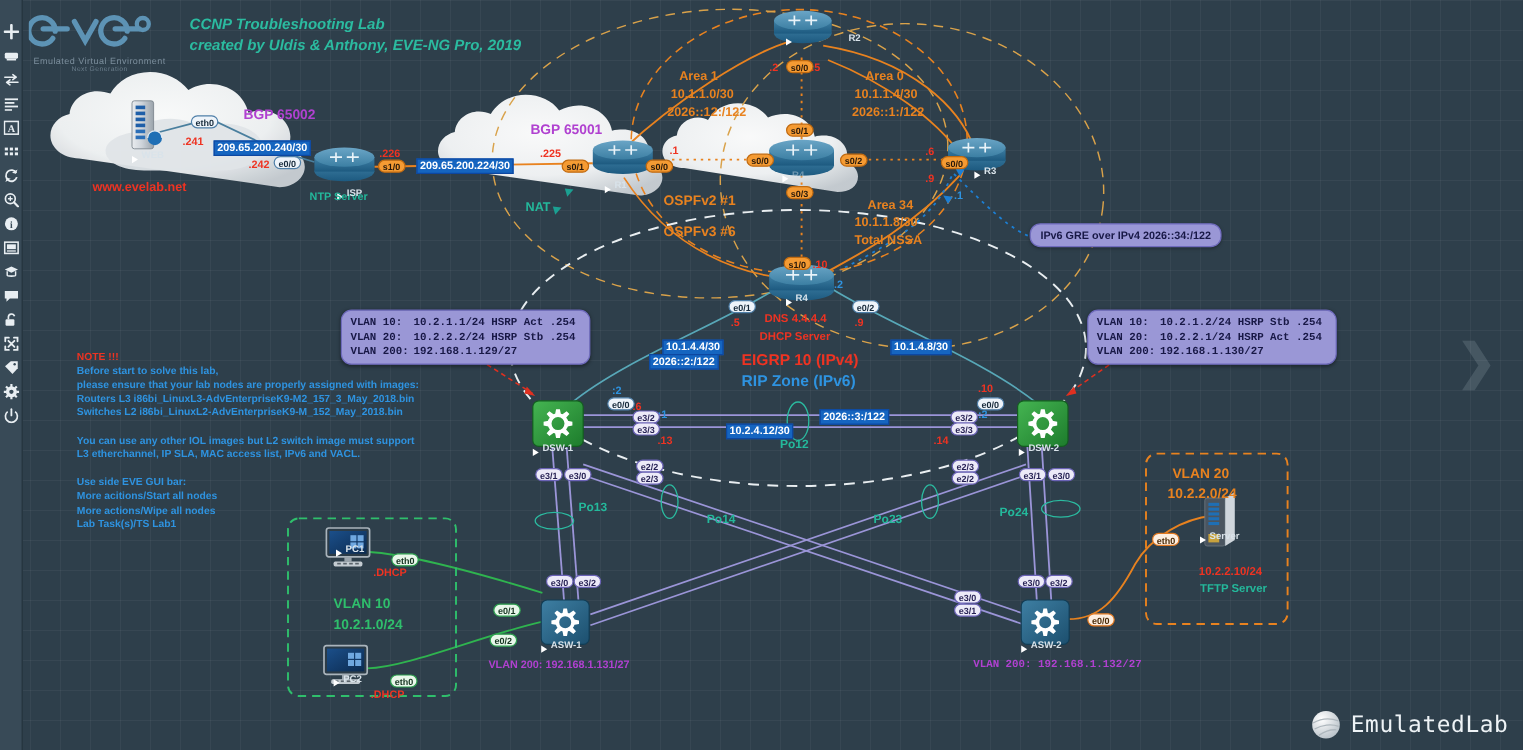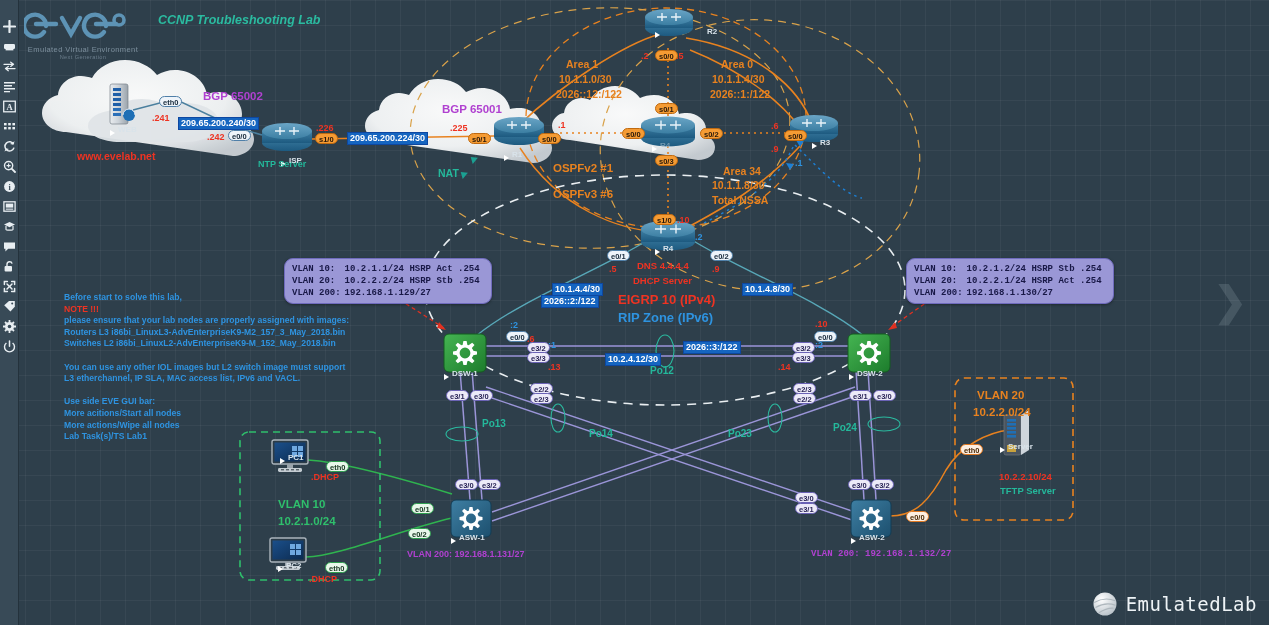--- a/index.html
+++ b/index.html
@@ -595,20 +595,21 @@
         <path d="M82 20a11 11 0 1 0-2 6"></path>
         <path d="M72 18h20"></path>
       </g>
       <circle cx="95" cy="14" r="5" fill="none" stroke="#5d93b5" stroke-width="3.6"></circle>
     </svg>
     <div class="sub1">Emulated Virtual Environment</div>
     <div class="sub2">Next Generation</div>
   </div>
 
   <div class="lbl t-title" style="left:158px; top:13px;">CCNP Troubleshooting Lab</div>
+  <div class="lbl t-title" style="left:158px; top:31px;">created by Uldis &amp; Anthony, EVE-NG Pro, 2019</div>
 
   <div class="lbl t-mag" style="left:203px; top:90px; font-size:11.5px;">BGP  65002</div>
   <div class="lbl t-mag" style="left:442px; top:103px; font-size:11.5px;">BGP  65001</div>
   <div class="lbl t-red" style="left:77px; top:150px; font-size:10.5px;">www.evelab.net</div>
   <div class="lbl t-teal" style="left:258px; top:159px; font-size:9px;">NTP Server</div>
   <div class="lbl t-teal" style="left:438px; top:167px; font-size:10.5px;">NAT</div>
 
   <div class="lbl t-orange" style="left:553px; top:162px; font-size:11.5px;">OSPFv2 #1</div>
   <div class="lbl t-orange" style="left:553px; top:188px; font-size:11.5px;">OSPFv3 #6</div>
 
@@ -765,24 +766,27 @@
           <td>10.2.2.1/24 HSRP Act .254</td>
           </tr>
       <tr>
             <td>VLAN 200:</td>
           <td>192.168.1.130/27</td>
           </tr>
     </tbody>
       </table>
   </div>
 
+  <div class="callout" style="left:858px; top:186px; padding:3px 8px;">
+    <span>IPv6 GRE over IPv4 2026::34:/122</span>
+  </div>
 
   <div id="note">
+    <div class="nl t-red">NOTE !!!</div>
     <div class="nl t-blue">Before start to solve this lab,</div>
-    <div class="nl t-red">NOTE !!!</div>
     <div class="nl t-blue">please ensure that your lab nodes are properly assigned with images:</div>
     <div class="nl t-blue">Routers L3 i86bi_LinuxL3-AdvEnterpriseK9-M2_157_3_May_2018.bin</div>
     <div class="nl t-blue">Switches L2 i86bi_LinuxL2-AdvEnterpriseK9-M_152_May_2018.bin</div>
     <div class="nl t-blue" style="height:11.6px;"></div>
     <div class="nl t-blue">You can use any other IOL images but L2 switch image must support</div>
     <div class="nl t-blue">L3 etherchannel, IP SLA, MAC access list, IPv6  and VACL.</div>
     <div class="nl t-blue" style="height:11.6px;"></div>
     <div class="nl t-blue">Use side EVE GUI bar:</div>
     <div class="nl t-blue">More acitions/Start all nodes</div>
     <div class="nl t-blue">More actions/Wipe all nodes</div>

